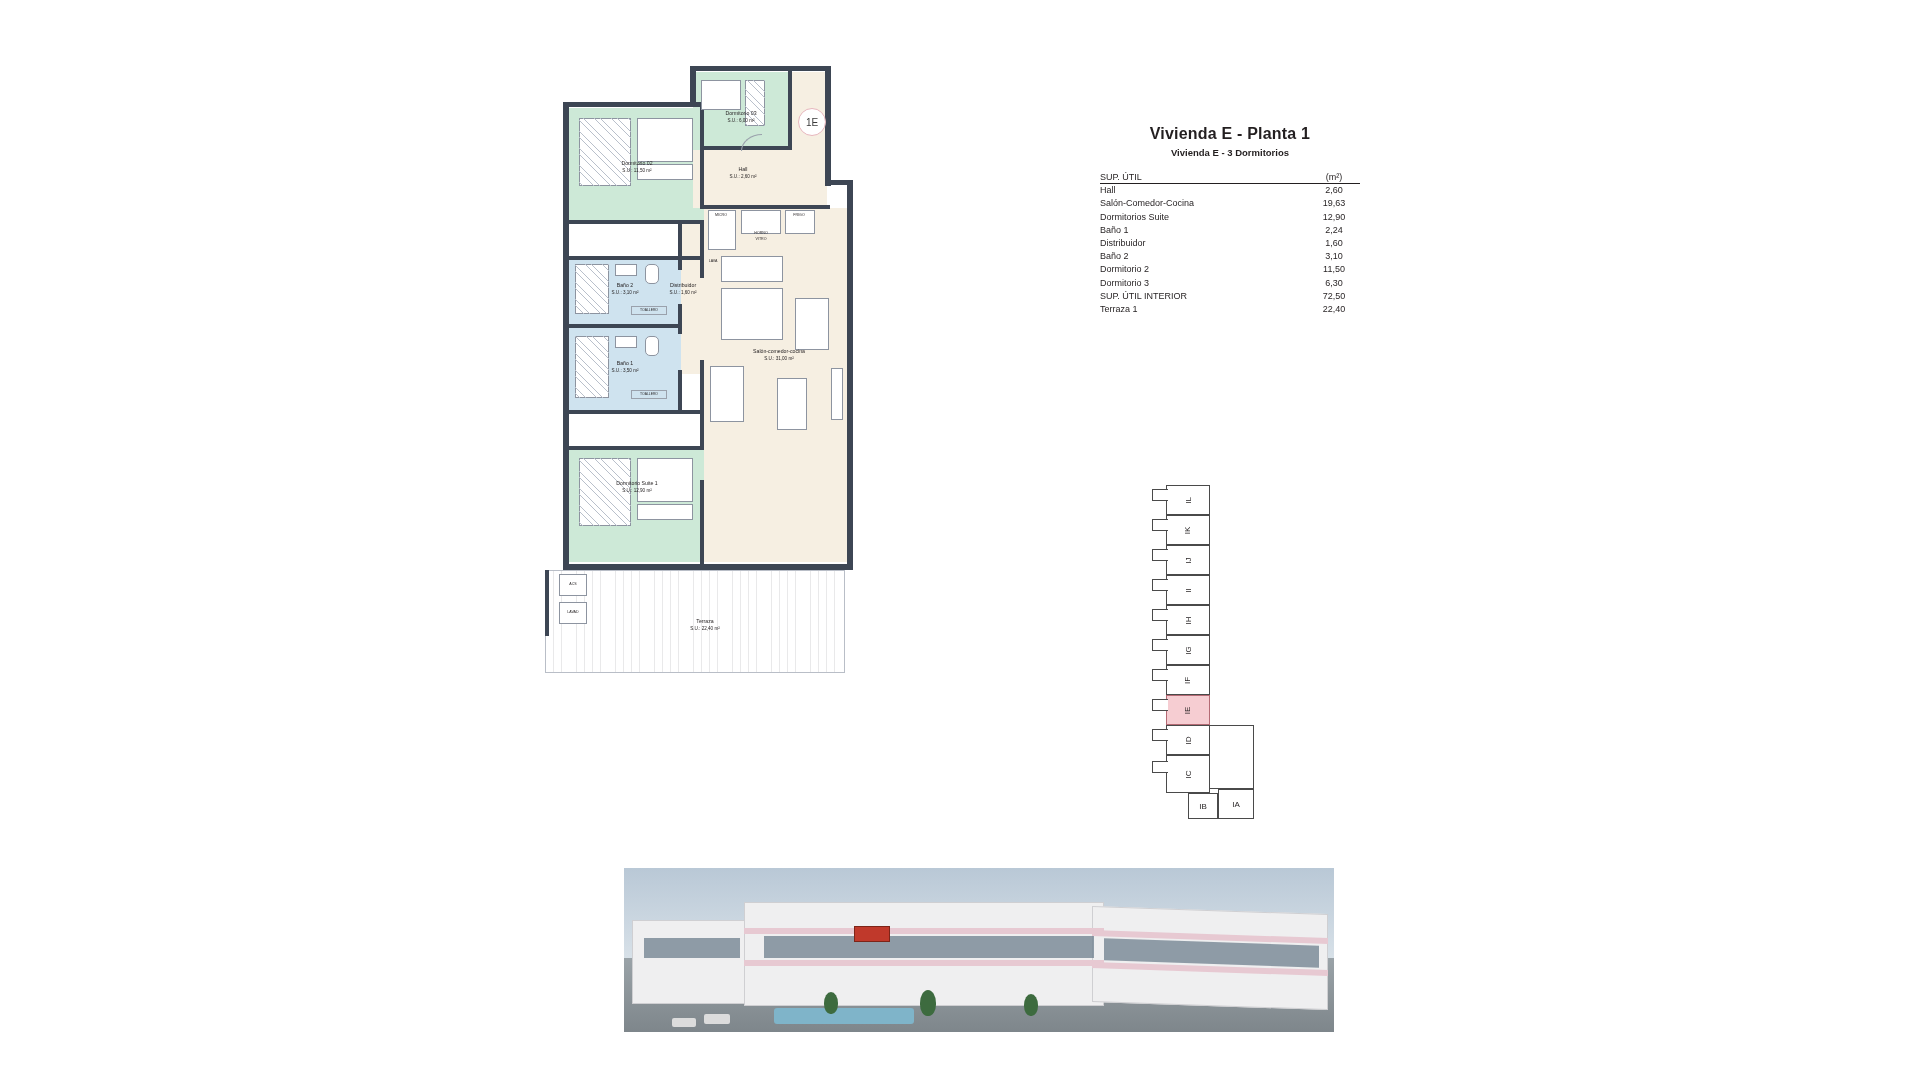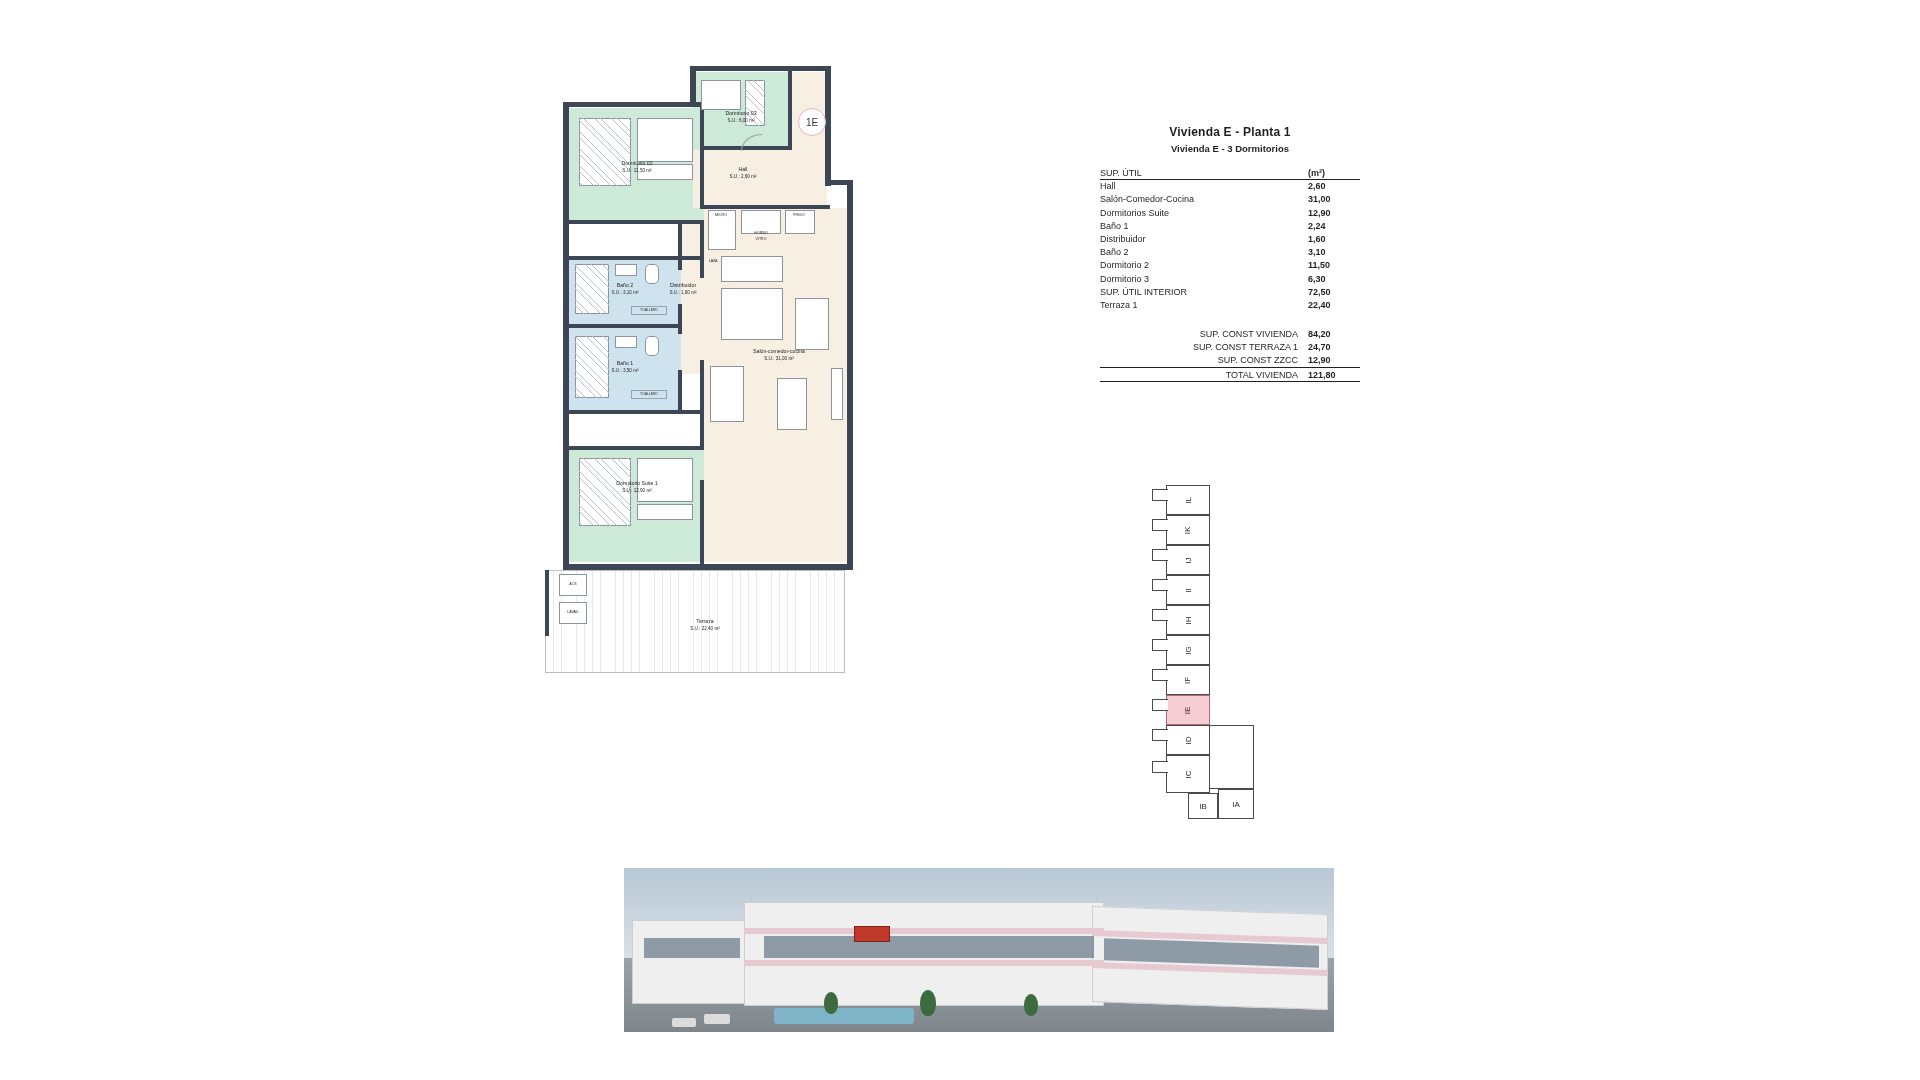--- a/index.html
+++ b/index.html
@@ -28,25 +28,25 @@
 
   .badge{position:absolute;width:26px;height:26px;border-radius:50%;border:1px solid #e7b6bd;
     display:flex;align-items:center;justify-content:center;font-size:10px;color:#3b3b3b;background:#fff;}
 
   
   .terrace{position:absolute;background:repeating-linear-gradient(90deg,#ffffff 0 7px,#e9e9ea 7px 7.8px);
     border:0.8px solid #b9bec7;box-sizing:border-box;}
 
   
   .info{position:absolute;left:1100px;top:125px;width:260px;}
-  .info h1{font-size:12px;font-weight:bold;margin:0 0 4px 0;text-align:center;letter-spacing:.2px;}
+  .info h1{font-size:16px;font-weight:bold;margin:0 0 4px 0;text-align:center;letter-spacing:.2px;}
   .info h2{font-size:9.5px;font-weight:bold;margin:0 0 12px 0;text-align:center;}
   .tbl{width:100%;border-collapse:collapse;font-size:9px;}
   .tbl td{padding:1.6px 0;}
-  .tbl td.v{text-align:left;width:52px;font-weight:bold;}
+  .tbl td.v{text-align:center;width:52px;}
   .hdrrow td{border-bottom:1px solid #231f20;font-size:9px;padding-bottom:1px;}
   .unit{font-size:7.5px;}
   .sumrow td{text-align:right;}
   .sumrow td.l{text-align:right;padding-right:10px;}
   .botline td{border-bottom:1px solid #231f20;}
 
   
   .keyplan{position:absolute;left:1148px;top:485px;width:170px;height:360px;text-align:right;}
   .kp-unit{position:absolute;box-sizing:border-box;border:0.9px solid #4a4a4a;background:#fff;
     display:flex;align-items:center;justify-content:center;font-size:8px;}
@@ -210,21 +210,21 @@
         <tr class="hdrrow">
           <td>SUP. ÚTIL</td>
           <td class="v unit">(m²)</td>
         </tr>
         <tr>
             <td>Hall</td>
             <td class="v">2,60</td>
           </tr>
         <tr>
             <td>Salón-Comedor-Cocina</td>
-            <td class="v">31,00</td>
+            <td class="v">19,63</td>
           </tr>
         <tr>
             <td>Dormitorios Suite</td>
             <td class="v">12,90</td>
           </tr>
         <tr>
             <td>Baño 1</td>
             <td class="v">2,24</td>
           </tr>
         <tr>
@@ -247,40 +247,20 @@
             <td>SUP. ÚTIL INTERIOR</td>
             <td class="v">72,50</td>
           </tr>
         <tr>
             <td>Terraza 1</td>
             <td class="v">22,40</td>
           </tr>
       </tbody>
     </table>
 
-    <table class="tbl" style="margin-top:16px;">
-      <tbody>
-        <tr class="sumrow">
-            <td class="l">SUP. CONST VIVIENDA</td>
-            <td class="v">84,20</td>
-          </tr>
-        <tr class="sumrow">
-            <td class="l">SUP. CONST TERRAZA 1</td>
-            <td class="v">24,70</td>
-          </tr>
-        <tr class="sumrow botline">
-            <td class="l">SUP. CONST ZZCC</td>
-            <td class="v">12,90</td>
-          </tr>
-        <tr class="sumrow botline">
-            <td class="l">TOTAL VIVIENDA</td>
-            <td class="v">121,80</td>
-          </tr>
-      </tbody>
-    </table>
   </div>
 
   <div class="keyplan">
     <div class="kp-unit" style="left:18px;top:0px;width:44px;height:30px;">
         <span>IL</span>
       </div>
     <div class="kp-notch" style="left:4px;top:4px;width:16px;height:12px;"></div>
     <div class="kp-unit" style="left:18px;top:30px;width:44px;height:30px;">
         <span>IK</span>
       </div>

